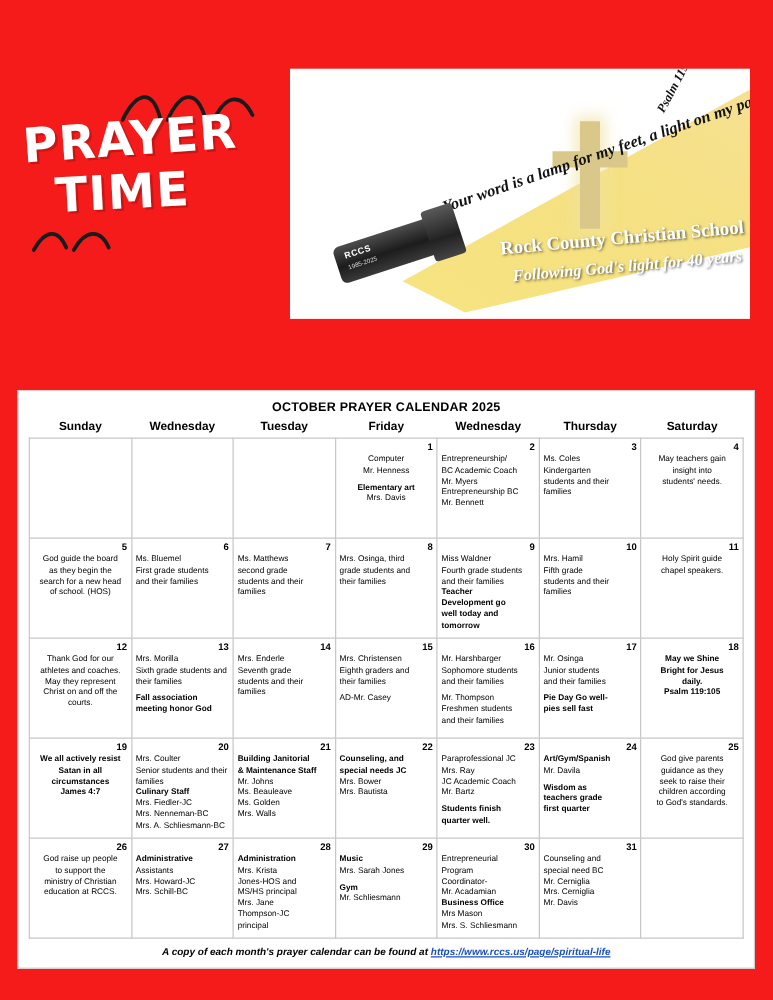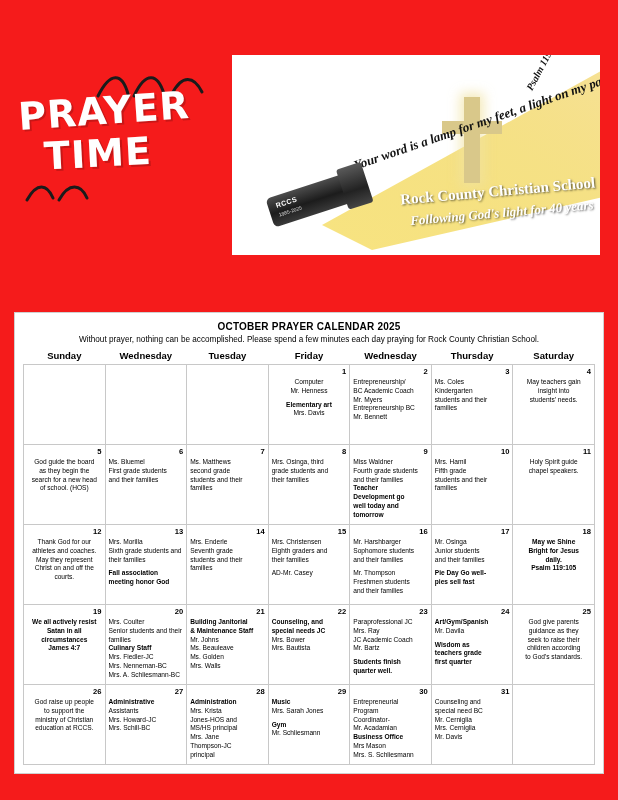--- a/index.html
+++ b/index.html
@@ -315,21 +315,20 @@
           <div class="fl-head"></div>
           <div class="fl-label">RCCS</div>
           <div class="fl-sub">1985-2025</div>
         </div>
       </div>
     </div>
   </div>
 
   <div class="sheet">
     <div class="cal-title">OCTOBER PRAYER CALENDAR 2025</div>
-    <div class="cal-sub">Without prayer, nothing can be accomplished.  Please spend a few minutes each day praying for Rock County Christian School.</div>
 
     <table class="cal">
       <thead>
         <tr>
           <th>Sunday</th>
           <th>Wednesday</th>
           <th>Tuesday</th>
           <th>Friday</th>
           <th>Wednesday</th>
           <th>Thursday</th>
@@ -646,14 +645,17 @@
                 <span class="cell-line">Mr. Cerniglia</span>
                 <span class="cell-line">Mrs. Cerniglia</span>
                 <span class="cell-line">Mr. Davis</span>
               </div>
             </td>
             <td class="empty"></td>
           </tr>
         </tbody>
     </table>
 
+    <div class="footer-note">
+      <span>A copy of each month's prayer calendar can be found at </span><a href="#">https://www.rccs.us/page/spiritual-life</a>
+    </div>
   </div>
 </div>
 
 </body></html>

